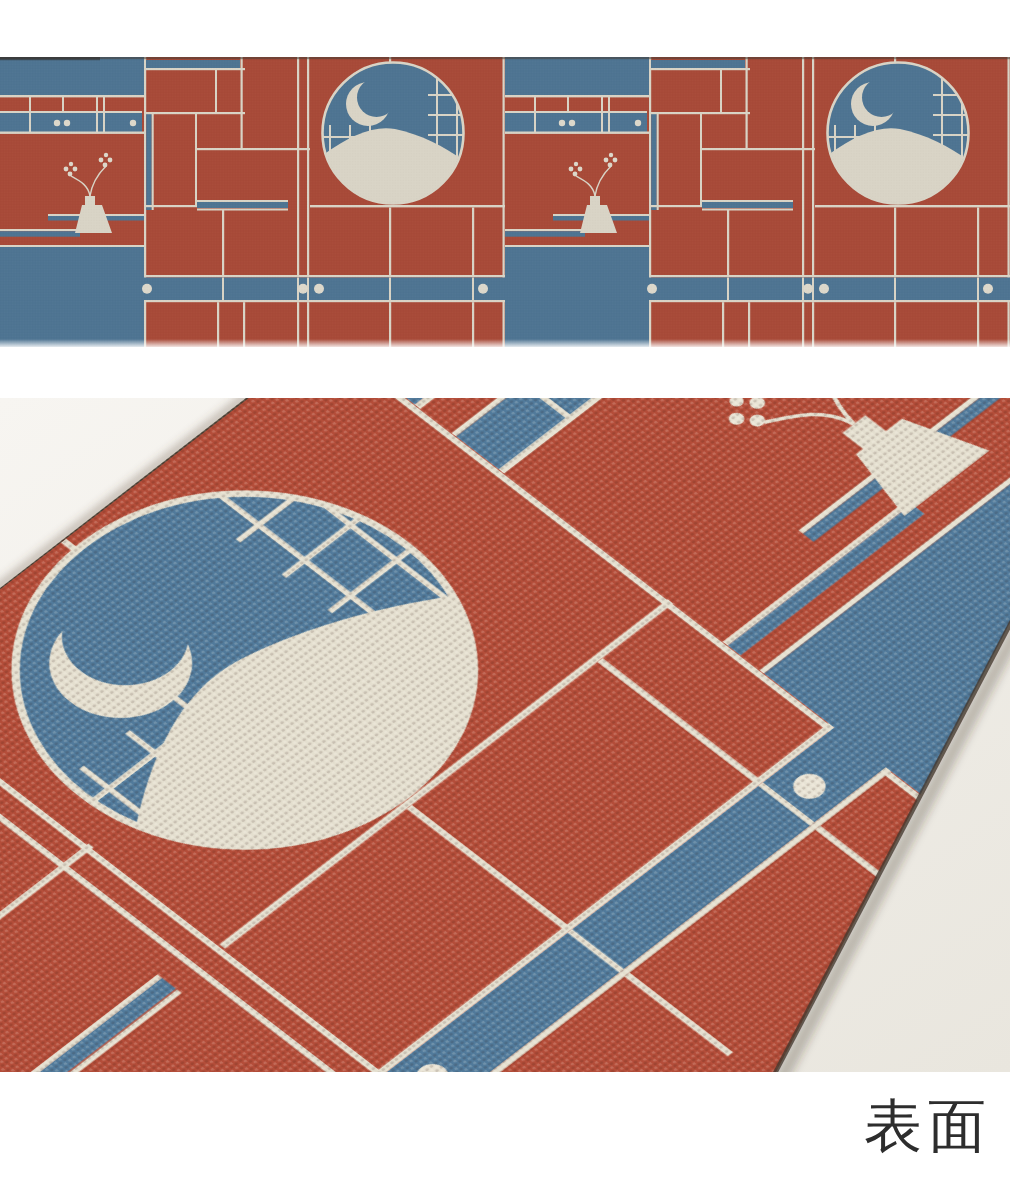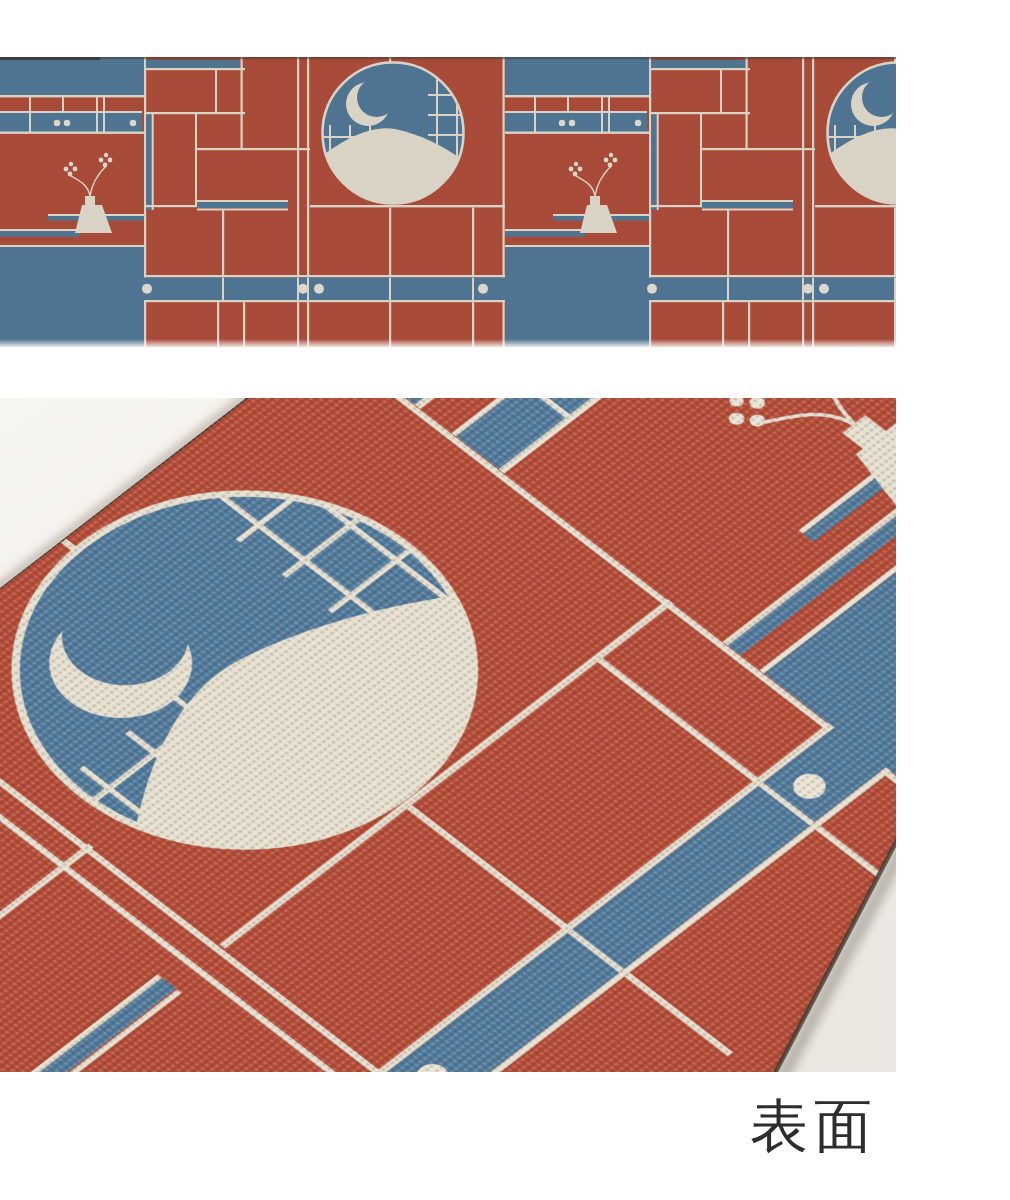--- a/index.html
+++ b/index.html
@@ -1,16 +1,16 @@
 <!DOCTYPE html>
 <html style="--pal-page_background: #ffffff; --pal-photo_background_light: #f7f5f1; --pal-photo_background_dark: #e9e6de; --pal-weave_red: #a84a38; --pal-weave_blue: #4e7492; --pal-weave_cream: #d9d4c6; --pal-dot_cream: #ddd8cb; --pal-selvage_dark: #453a2f; --pal-caption_color: #2d2d2d;"><head>
 <meta charset="utf-8">
 <style>
   html,body{margin:0;padding:0;background:#fff;}
-  .page{position:relative;width:896px;height:1200px;background:var(--pal-page_background,#ffffff);overflow:hidden;
+  .page{position:relative;width:1010px;height:1200px;background:var(--pal-page_background,#ffffff);overflow:hidden;
         font-family:"Liberation Sans","DejaVu Sans",sans-serif;}
   .strip-photo{position:absolute;left:0;top:57px;width:1010px;height:290px;}
   .closeup-photo{position:absolute;left:0;top:398px;width:1010px;height:674px;}
   .caption{position:absolute;top:1097px;right:18px;font-family:"Liberation Serif","DejaVu Serif",serif;
            font-size:58px;line-height:1.05;letter-spacing:6px;color:var(--pal-caption_color,#2d2d2d);font-weight:500;}
   .f-red{fill:var(--pal-weave_red,#a84a38);}
   .f-blue{fill:var(--pal-weave_blue,#4e7492);}
   .f-cream{fill:var(--pal-weave_cream,#d9d4c6);}
   .f-dot{fill:var(--pal-dot_cream,#ddd8cb);}
   .f-selvage{fill:var(--pal-selvage_dark,#453a2f);}

